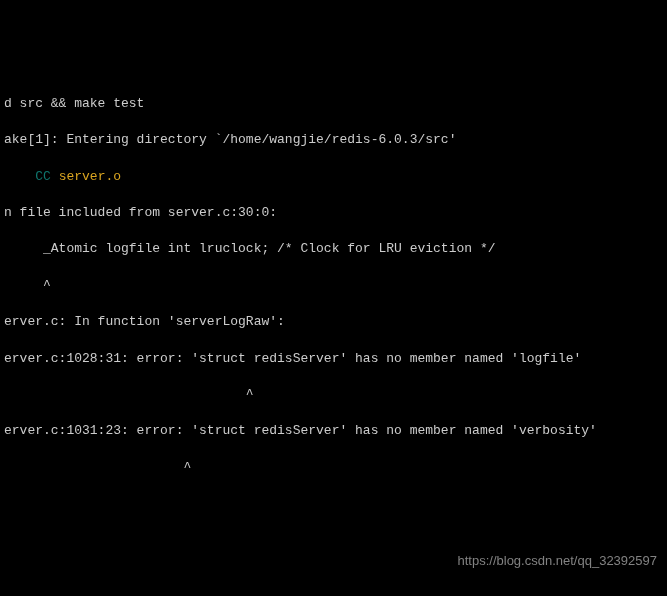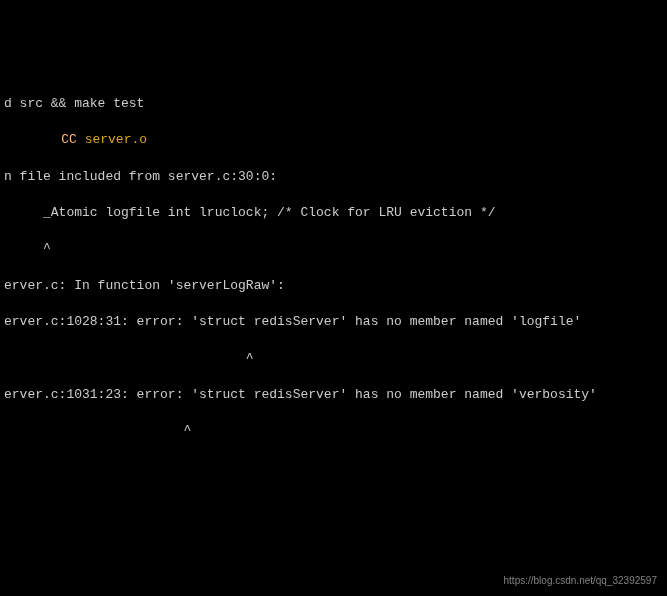--- a/index.html
+++ b/index.html
@@ -17,44 +17,44 @@
       width: 667px;
       height: 596px;
       overflow: hidden;
       white-space: pre;
       position: relative;
     }
     .line {
       white-space: pre;
     }
     .cc-blue {
-      color: #fdba74;
-      margin-left: 26px;
+      color: #0f766e;
     }
     .cc-yellow {
       color: #daa520;
       text-align: center;
     }
     .watermark {
       position: absolute;
-      bottom: 8px;
+      bottom: 26px;
       right: 10px;
       color: #999999;
-      font-size: 10px;
+      font-size: 13px;
       font-family: Arial, sans-serif;
       opacity: 0.85;
     }
   </style>
 </head>
 <body>
 
 
 
 <div>
 <div class="line">d src &amp;&amp; make test</div>
+<div class="line">ake[1]: Entering directory `/home/wangjie/redis-6.0.3/src'</div>
 <div class="line"><span>    </span><span class="cc-blue">CC</span><span class="cc-yellow"> server.o</span></div>
 <div class="line">n file included from server.c:30:0:</div>
 <div class="line">     _Atomic logfile int lruclock; /* Clock for LRU eviction */</div>
 <div class="line">     ^</div>
 <div class="line">erver.c: In function 'serverLogRaw':</div>
 <div class="line">erver.c:1028:31: error: 'struct redisServer' has no member named 'logfile'</div>
 <div class="line">                               ^</div>
 <div class="line">erver.c:1031:23: error: 'struct redisServer' has no member named 'verbosity'</div>
 <div class="line">                       ^</div>
 

